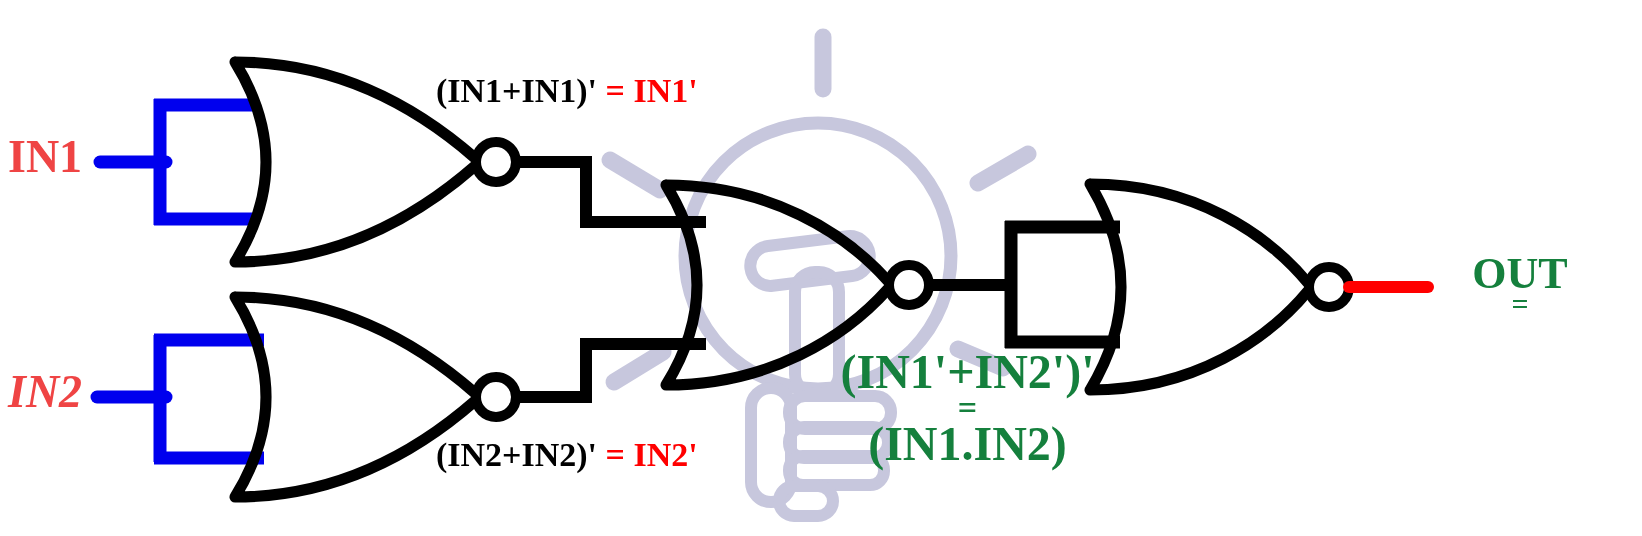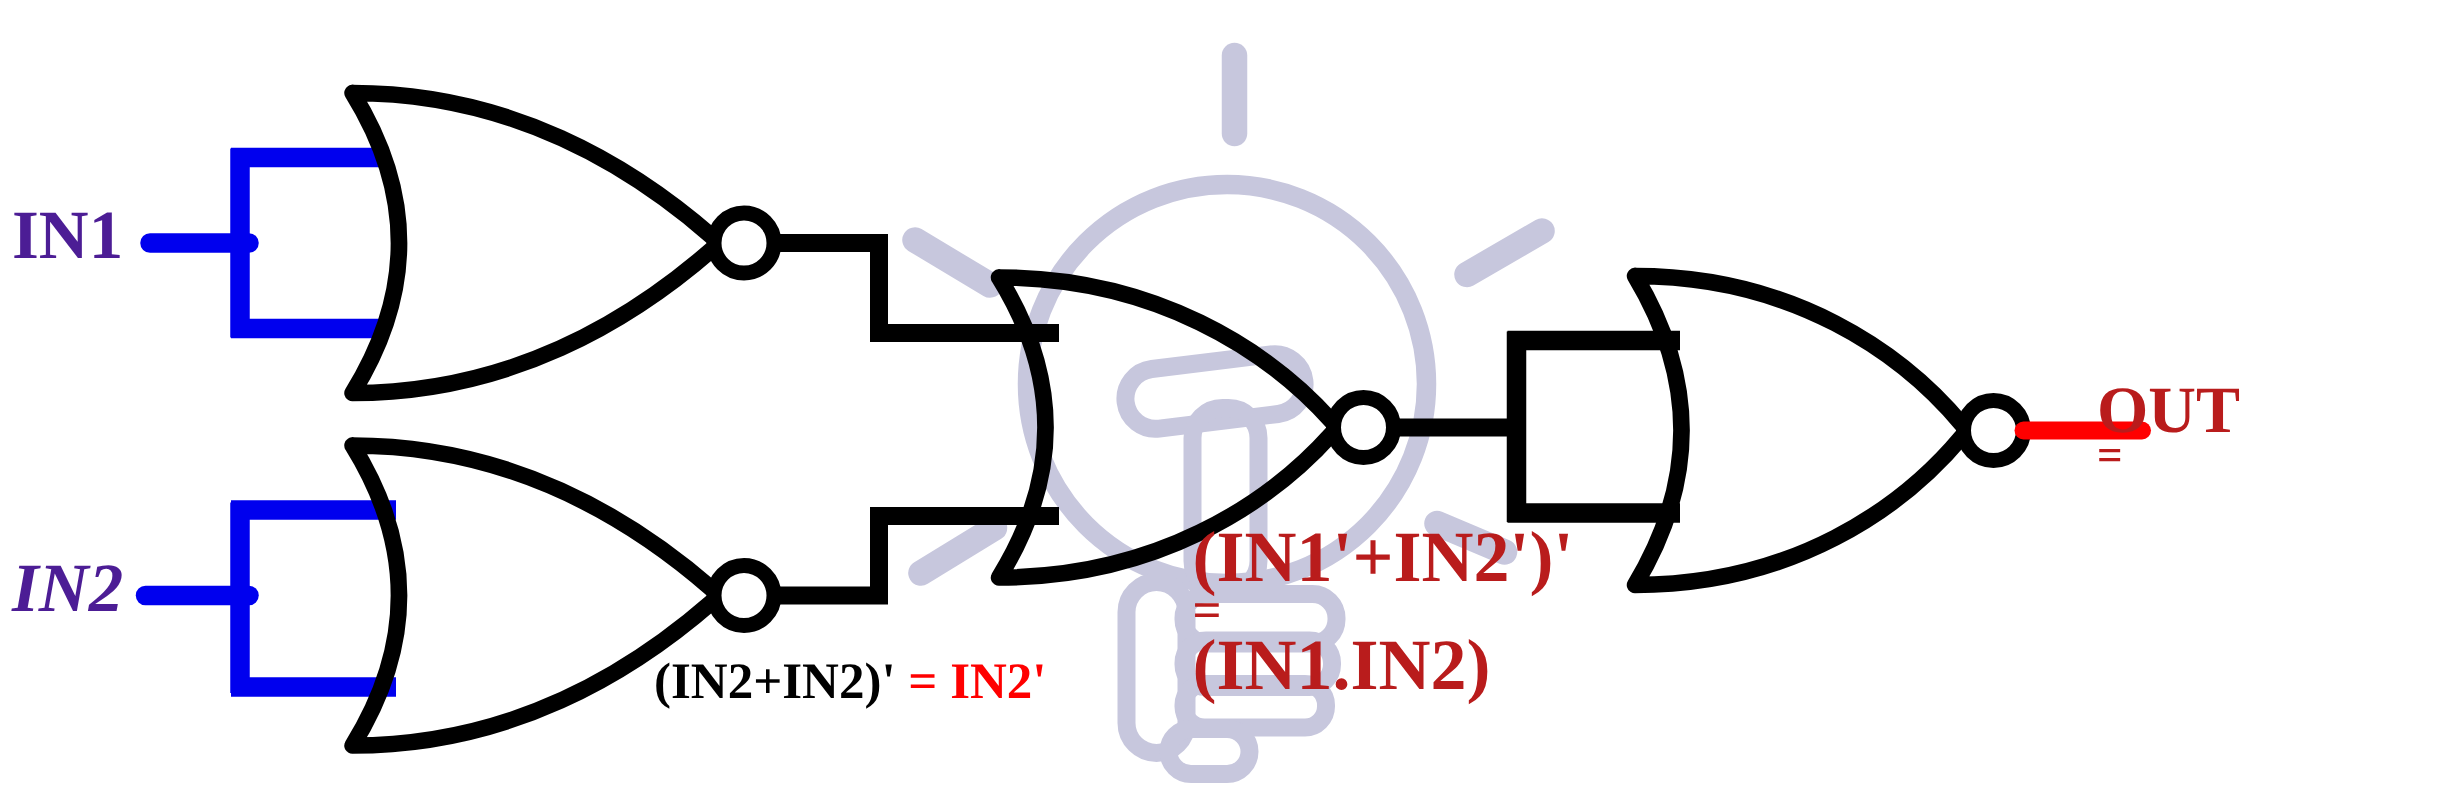--- a/index.html
+++ b/index.html
@@ -5,24 +5,24 @@
   html,body{margin:0;padding:0;background:#ffffff;}
   #stage{
     position:relative;
     width:1642px;height:536px;
     background:#ffffff;
     overflow:hidden;
     font-family:"Liberation Serif", serif;
   }
   #circuit-svg{position:absolute;left:0;top:0;width:1642px;height:536px;}
   .lbl{position:absolute;font-weight:bold;white-space:nowrap;}
-  .blue-lbl{color:#4c1d95;font-size:46px;line-height:1;}
+  .blue-lbl{color:#ef4444;font-size:46px;line-height:1;}
   .expr-lbl{font-size:34px;line-height:1;color:#000000;}
   .expr-lbl .red-part{color:#ff0000;}
-  .red-block{color:#b91c1c;line-height:1;}
+  .red-block{color:#15803d;text-align:center;line-height:1;}
   .red-block .big{font-size:48px;line-height:1.0;}
   .red-block .eq{font-size:34px;line-height:1.0;margin-top:-5px;margin-bottom:-5px;}
   #out-label .big{font-size:44px;line-height:1.0;}
   #out-label .eq{font-size:30px;line-height:1.0;margin-top:-7px;margin-bottom:-1px;}
   #out-label .big2{font-size:44px;line-height:1.0;margin-top:6px;}
 </style>
 </head>
 <body>
 
 <div id="stage">
@@ -110,20 +110,24 @@
       </g>
     </g>
 
     <line x1="1349" y1="287" x2="1428" y2="287" stroke="#ff0000" stroke-width="12" stroke-linecap="round"></line>
   </svg>
 
   <div class="lbl blue-lbl" style="left:8px;top:134px;">IN1</div>
 
   <div class="lbl blue-lbl" style="left:8px;top:369px;font-style:italic;">IN2</div>
 
+  <div class="lbl expr-lbl" style="left:436px;top:74px;">
+    <span class="blk-part">(IN1+IN1)'</span>
+    <span class="red-part">= IN1'</span>
+  </div>
 
   <div class="lbl expr-lbl" style="left:436px;top:438px;">
     <span class="blk-part">(IN2+IN2)'</span>
     <span class="red-part">= IN2'</span>
   </div>
 
   <div class="lbl red-block" style="left:795px;top:348px;width:345px;">
     <div class="big">(IN1'+IN2')'</div>
     <div class="eq">=</div>
     <div class="big">(IN1.IN2)</div>

